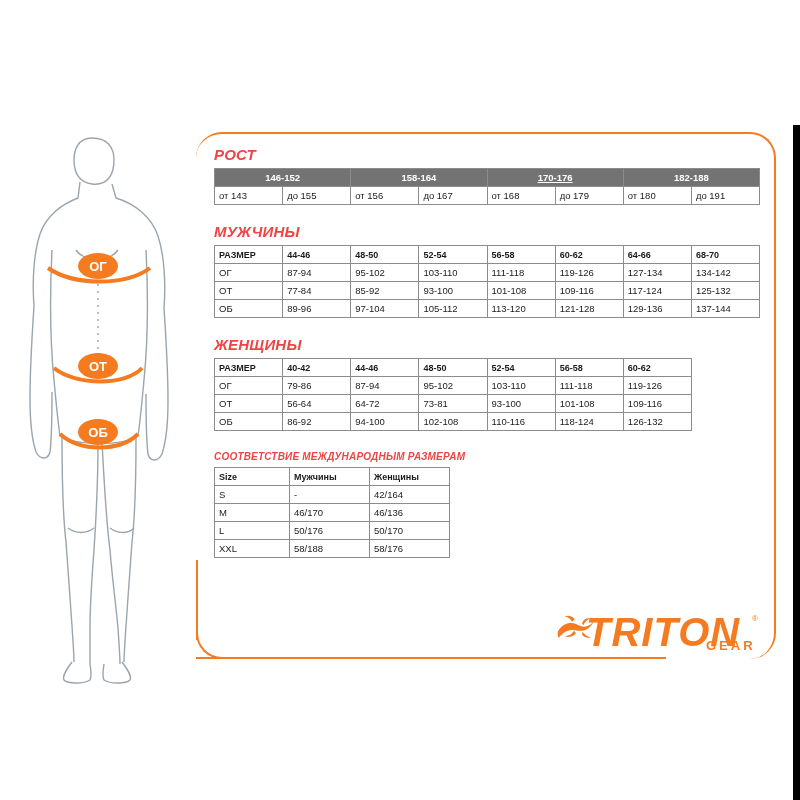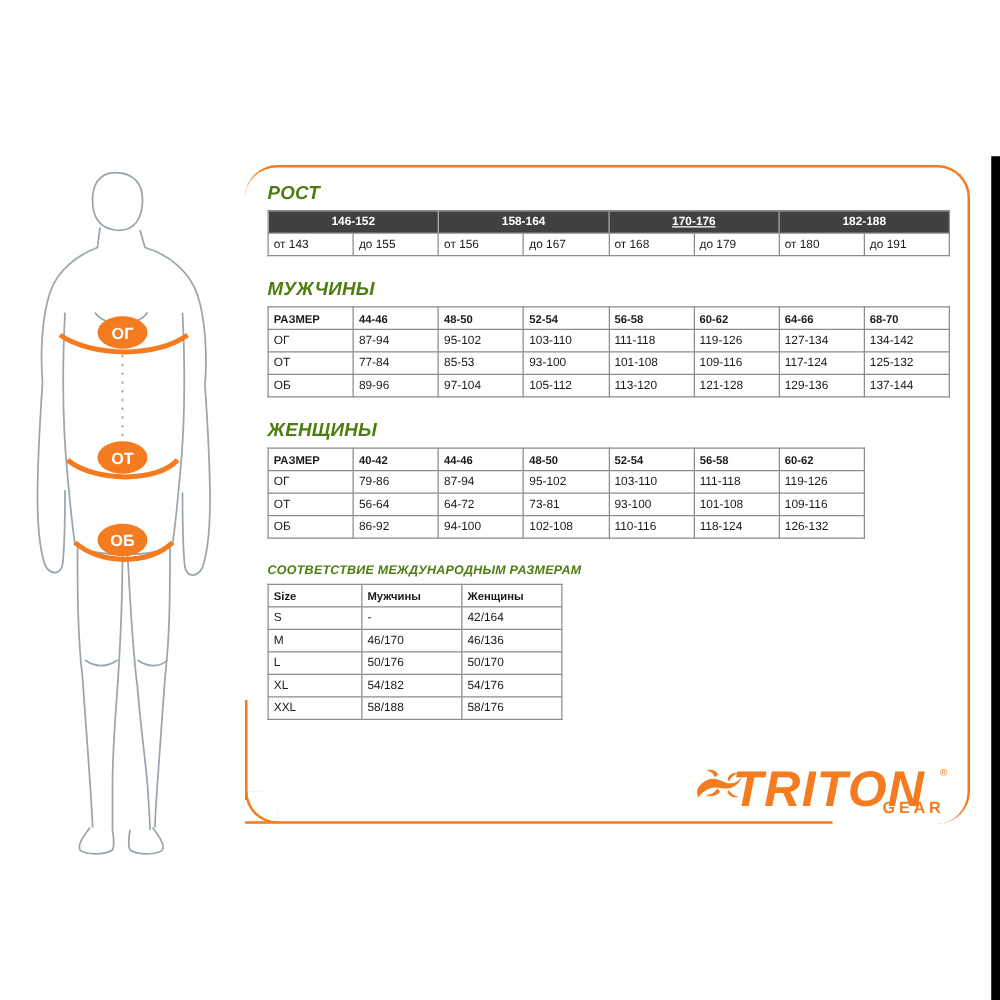--- a/index.html
+++ b/index.html
@@ -84,21 +84,21 @@
 
   
   .content {
     position: absolute;
     left: 214px;
     top: 146px;
     width: 550px;
   }
 
   .section-title {
-    color: #4d7c0f;
+    color: #ef4444;
     font-weight: bold;
     font-style: italic;
     font-size: 15px;
     letter-spacing: 0.2px;
     margin: 0 0 5px 0;
     white-space: nowrap;
   }
   .section-title.big {
     font-size: 10px;
   }
@@ -117,21 +117,21 @@
     height: 13px;
     line-height: 12px;
     white-space: nowrap;
     overflow: hidden;
   }
   table.grid th {
     font-weight: bold;
     font-size: 9px;
   }
   tr.hdr-orange td, tr.hdr-orange th {
-    background: #404040;
+    background: #737373;
     color: #ffffff;
     font-weight: bold;
   }
   .rowlabel {
     font-weight: bold;
   }
 
   
   .blk { margin-bottom: 14px; }
 
@@ -287,21 +287,21 @@
           <td>95-102</td>
           <td>103-110</td>
           <td>111-118</td>
           <td>119-126</td>
           <td>127-134</td>
           <td>134-142</td>
         </tr>
         <tr>
           <td class="rowlabel">ОТ</td>
           <td>77-84</td>
-          <td>85-53</td>
+          <td>85-92</td>
           <td>93-100</td>
           <td>101-108</td>
           <td>109-116</td>
           <td>117-124</td>
           <td>125-132</td>
         </tr>
         <tr>
           <td class="rowlabel">ОБ</td>
           <td>89-96</td>
           <td>97-104</td>
@@ -375,25 +375,20 @@
         </tr>
         <tr>
           <td>M</td>
           <td>46/170</td>
           <td>46/136</td>
         </tr>
         <tr>
           <td>L</td>
           <td>50/176</td>
           <td>50/170</td>
-        </tr>
-        <tr>
-          <td>XL</td>
-          <td>54/182</td>
-          <td>54/176</td>
         </tr>
         <tr>
           <td>XXL</td>
           <td>58/188</td>
           <td>58/176</td>
         </tr>
       </tbody>
         </table>
     </div>
 

